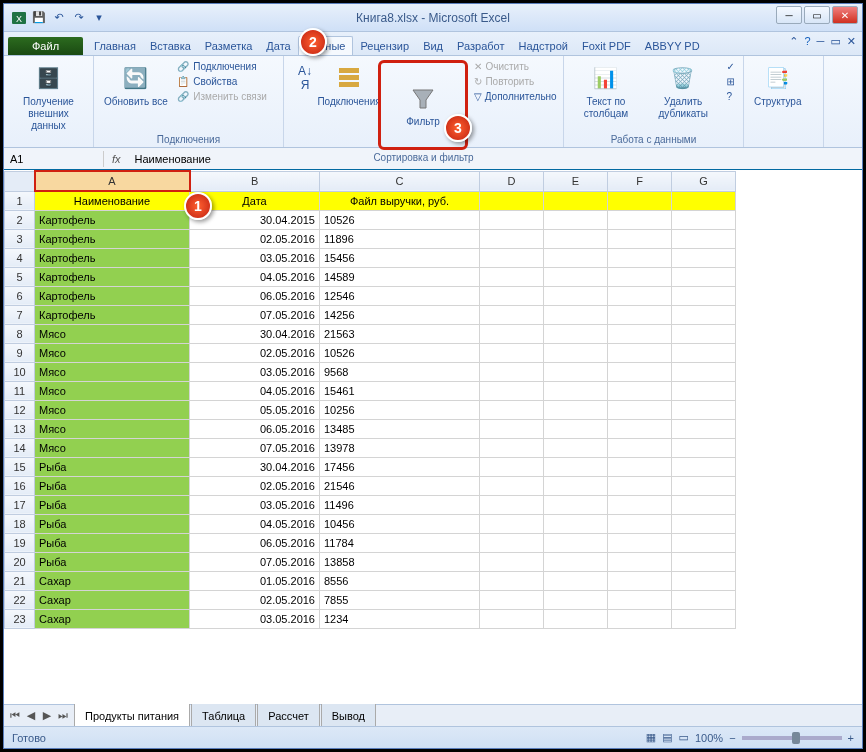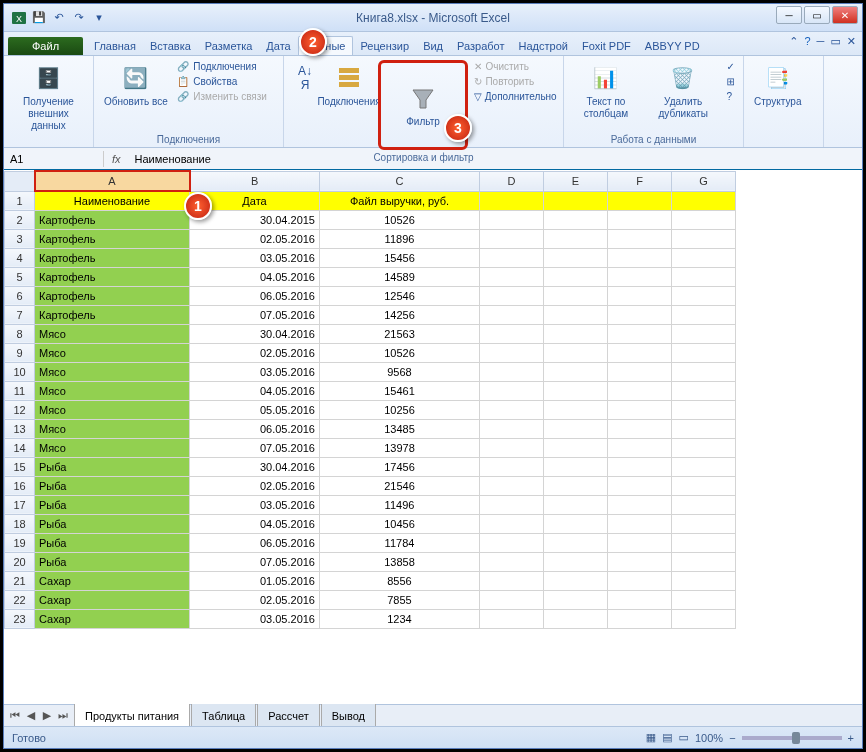--- a/index.html
+++ b/index.html
@@ -38,21 +38,21 @@
 .corner { width: 30px; height: 20px; background: #e4ecf7; border: 1px solid #c0cde0; }
 td.cell { border: 1px solid #d4d4d4; font-size: 11px; height: 19px; padding: 0 4px; background: #fff; }
 .col-a { width: 155px; }
 .col-b { width: 130px; }
 .col-c { width: 160px; }
 .col-rest { width: 64px; }
 .hdr-row td.cell { background: #ffff00; text-align: center; font-weight: normal; }
 .hdr-row .col-a-cell { background: #92d050; }
 td.col-a-cell { background: #92d050; }
 td.col-b-cell { text-align: right; }
-td.col-c-cell { text-align: center; }
+td.col-c-cell { }
 .colhdr.sel-a { background: #f8d8a0; border: 2px solid #d02010; }
 .callout { position: absolute; width: 28px; height: 28px; border-radius: 50%; background: radial-gradient(#ff6030,#c02010); color: #fff; font-weight: bold; display: flex; align-items: center; justify-content: center; font-size: 14px; border: 2px solid #fff; box-shadow: 2px 2px 4px rgba(0,0,0,.4); z-index: 10; }
 .sheet-tabs { height: 22px; background: #e8eef7; border-top: 1px solid #b0c4de; display: flex; align-items: center; font-size: 11px; }
 .nav-arrows { display: flex; padding: 0 4px; gap: 2px; }
 .nav-arrows span { width: 14px; text-align: center; color: #555; }
 .stab { padding: 8px 10px; background: #fff; border: 1px solid #aaa; border-bottom: none; margin-right: 1px; }
 .stab.inactive { background: #dce6f2; }
 .statusbar { height: 22px; background: linear-gradient(#dce8f7,#cfe0f4); border-top: 1px solid #b0c4de; display: flex; align-items: center; justify-content: space-between; font-size: 11px; padding: 0 8px; color: #3a5a8a; }
 .zoom { display: flex; align-items: center; gap: 6px; }
 .zoom-slider { width: 100px; height: 4px; background: #aac; position: relative; }

